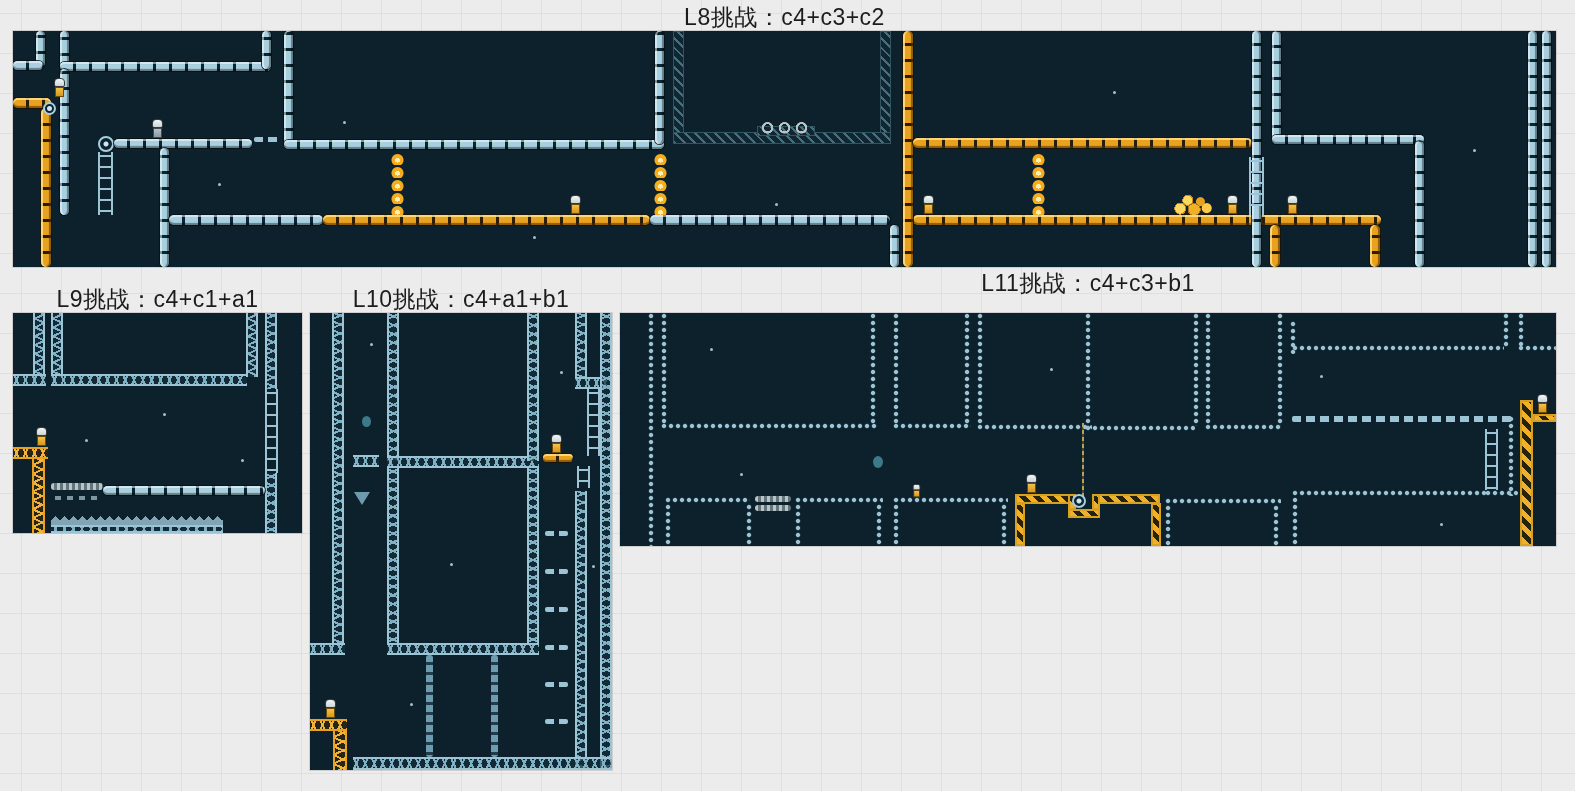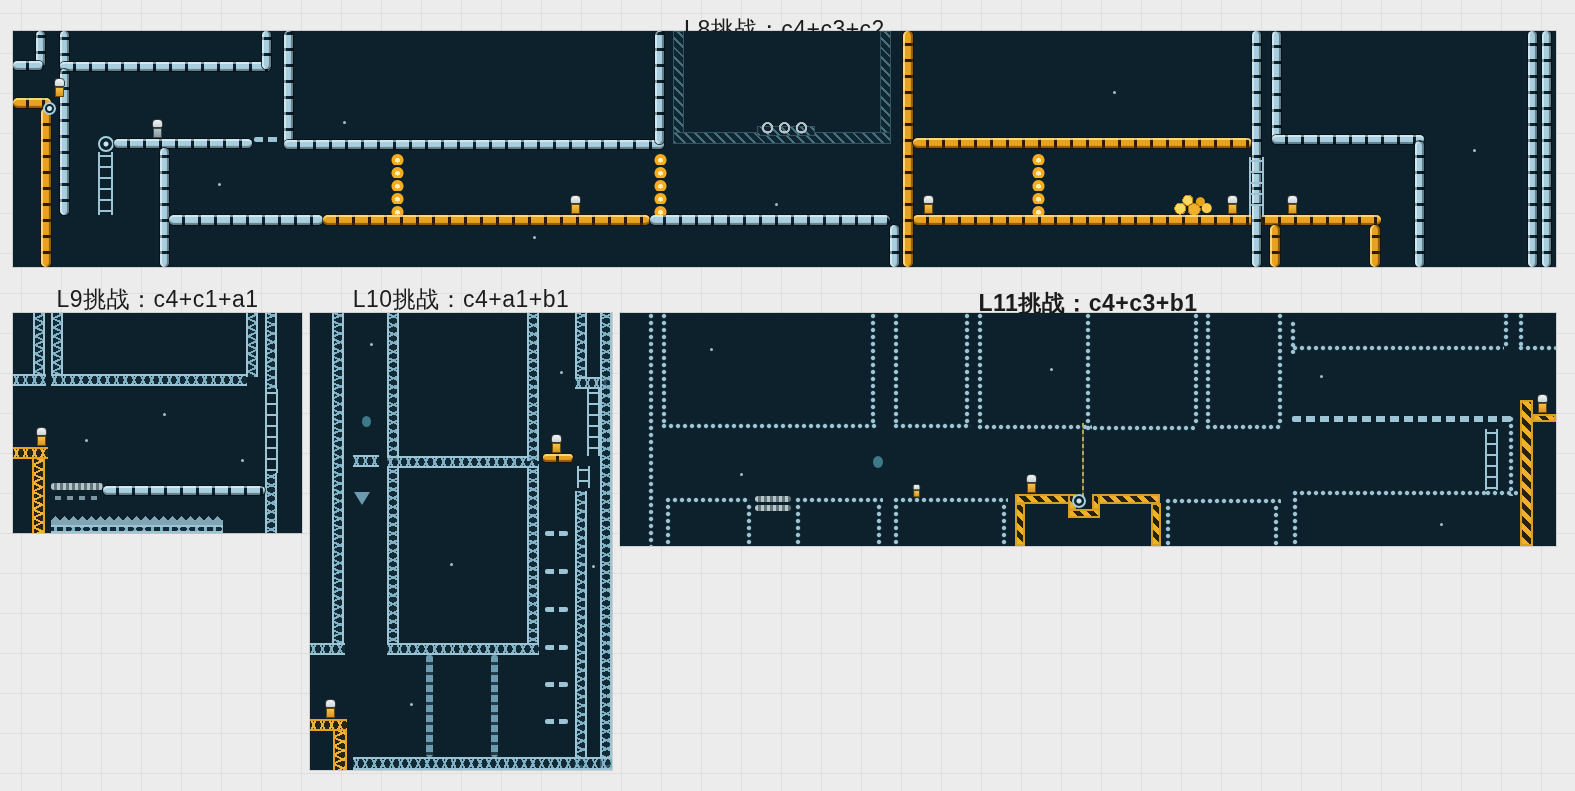--- a/index.html
+++ b/index.html
@@ -78,21 +78,21 @@
     background:linear-gradient(#f2f6f7,#c9d6da);border:1px solid #3a3a3a;border-radius:4px 4px 2px 2px;box-sizing:border-box;}
   .e-robot::after{content:"";display:block;width:9px;height:10px;margin:0 auto;
     background:linear-gradient(#f5c14a,#d8961c);border:1px solid #6e4a07;box-sizing:border-box;}
   .e-robot.e-gray::after{background:linear-gradient(#b6c2c6,#8a9aa0);border-color:#3e4a4e;}
   .e-robot.e-mini{transform:scale(.7);transform-origin:top left;}
 </style>
 </head>
 <body>
 
 <div id="stage">
-    <div class="level-title" style="left: 784.5px; top: 14px;">L8挑战：c4+c3+c2</div>
+    <div class="level-title" style="left: 784.5px; top: 2px;">L8挑战：c4+c3+c2</div>
     <div class="level" style="left: 13px; top: 31px; width: 1543px; height: 236px;">
       <div class="el e-bv" style="left: 23px; top: 0px; width: 9px; height: 36px;"></div>
       <div class="el e-bh" style="left: 0px; top: 30px; width: 30px; height: 9px;"></div>
       <div class="el e-bv" style="left: 47px; top: 0px; width: 9px; height: 38px;"></div>
       <div class="el e-bh" style="left: 47px; top: 31px; width: 211px; height: 9px;"></div>
       <div class="el e-bv" style="left: 249px; top: 0px; width: 9px; height: 38px;"></div>
       <div class="el e-bv" style="left: 47px; top: 38px; width: 9px; height: 146px;"></div>
       <div class="el e-oh" style="left: 0px; top: 67px; width: 38px; height: 10px;"></div>
       <div class="el e-ov" style="left: 28px; top: 77px; width: 10px; height: 159px;"></div>
       <div class="el e-node" style="left: 30px; top: 71px; width: 13px; height: 13px;"></div>
@@ -196,21 +196,21 @@
       <div class="el e-ledge" style="left: 235px; top: 332px; width: 23px; height: 5px;"></div>
       <div class="el e-ledge" style="left: 235px; top: 369px; width: 23px; height: 5px;"></div>
       <div class="el e-ledge" style="left: 235px; top: 406px; width: 23px; height: 5px;"></div>
       <div class="el e-dot e-teal" style="left: 52px; top: 103px; width: 9px; height: 11px;"></div>
       <div class="el e-dot" style="left: 140px; top: 250px; width: 3px; height: 3px;"></div>
       <div class="el e-dot" style="left: 250px; top: 58px; width: 3px; height: 3px;"></div>
       <div class="el e-dot" style="left: 100px; top: 390px; width: 3px; height: 3px;"></div>
       <div class="el e-dot" style="left: 282px; top: 252px; width: 3px; height: 3px;"></div>
       <div class="el e-dot" style="left: 60px; top: 30px; width: 3px; height: 3px;"></div>
     </div>
-    <div class="level-title" style="left: 1088px; top: 288px; font-weight: bold;">L11挑战：c4+c3+b1</div>
+    <div class="level-title" style="left: 1088px; top: 268px;">L11挑战：c4+c3+b1</div>
     <div class="level" style="left: 620px; top: 313px; width: 936px; height: 233px;">
       <div class="el e-dv" style="left: 28px; top: 0px; width: 7px; height: 233px;"></div>
       <div class="el e-dv" style="left: 41px; top: 0px; width: 7px; height: 113px;"></div>
       <div class="el e-dh" style="left: 41px; top: 110px; width: 216px; height: 7px;"></div>
       <div class="el e-dv" style="left: 250px; top: 0px; width: 7px; height: 113px;"></div>
       <div class="el e-dv" style="left: 273px; top: 0px; width: 7px; height: 113px;"></div>
       <div class="el e-dh" style="left: 273px; top: 110px; width: 78px; height: 7px;"></div>
       <div class="el e-dv" style="left: 344px; top: 0px; width: 7px; height: 113px;"></div>
       <div class="el e-dv" style="left: 357px; top: 0px; width: 7px; height: 113px;"></div>
       <div class="el e-dh" style="left: 357px; top: 111px; width: 115px; height: 7px;"></div>

